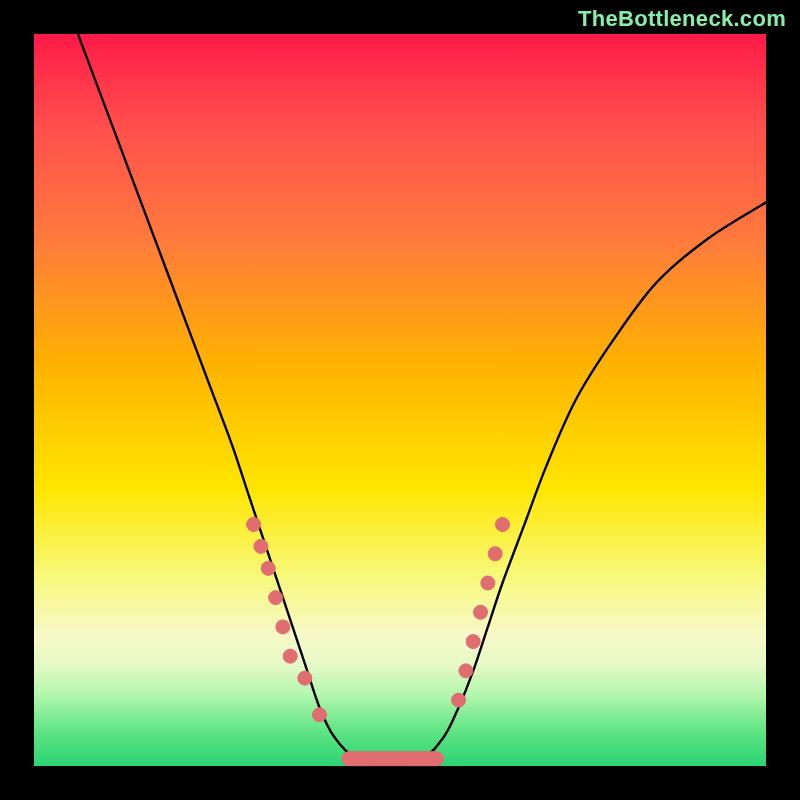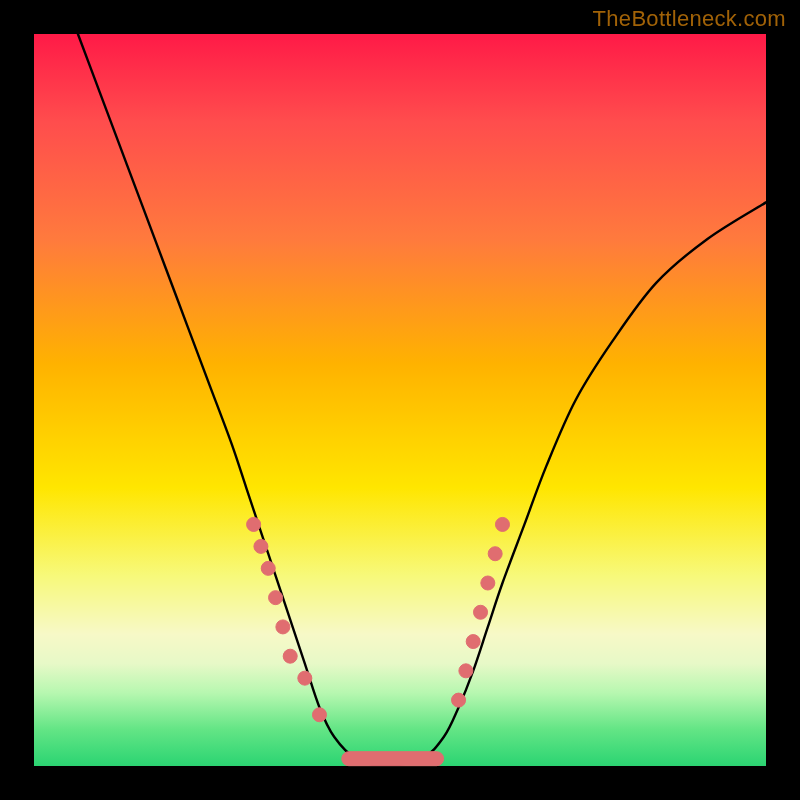--- a/index.html
+++ b/index.html
@@ -14,23 +14,23 @@
   .frame {
     position: relative;
     width: 800px;
     height: 800px;
     background: #000;
   }
   .watermark {
     position: absolute;
     top: 6px;
     right: 14px;
-    color: #a16207;
+    color: #86efac;
     font-size: 22px;
-    font-weight: 400;
+    font-weight: 700;
     letter-spacing: 0.3px;
     z-index: 20;
   }
   .plot {
     position: absolute;
     left: 34px;
     top: 34px;
     width: 732px;
     height: 732px;
     background: linear-gradient(

